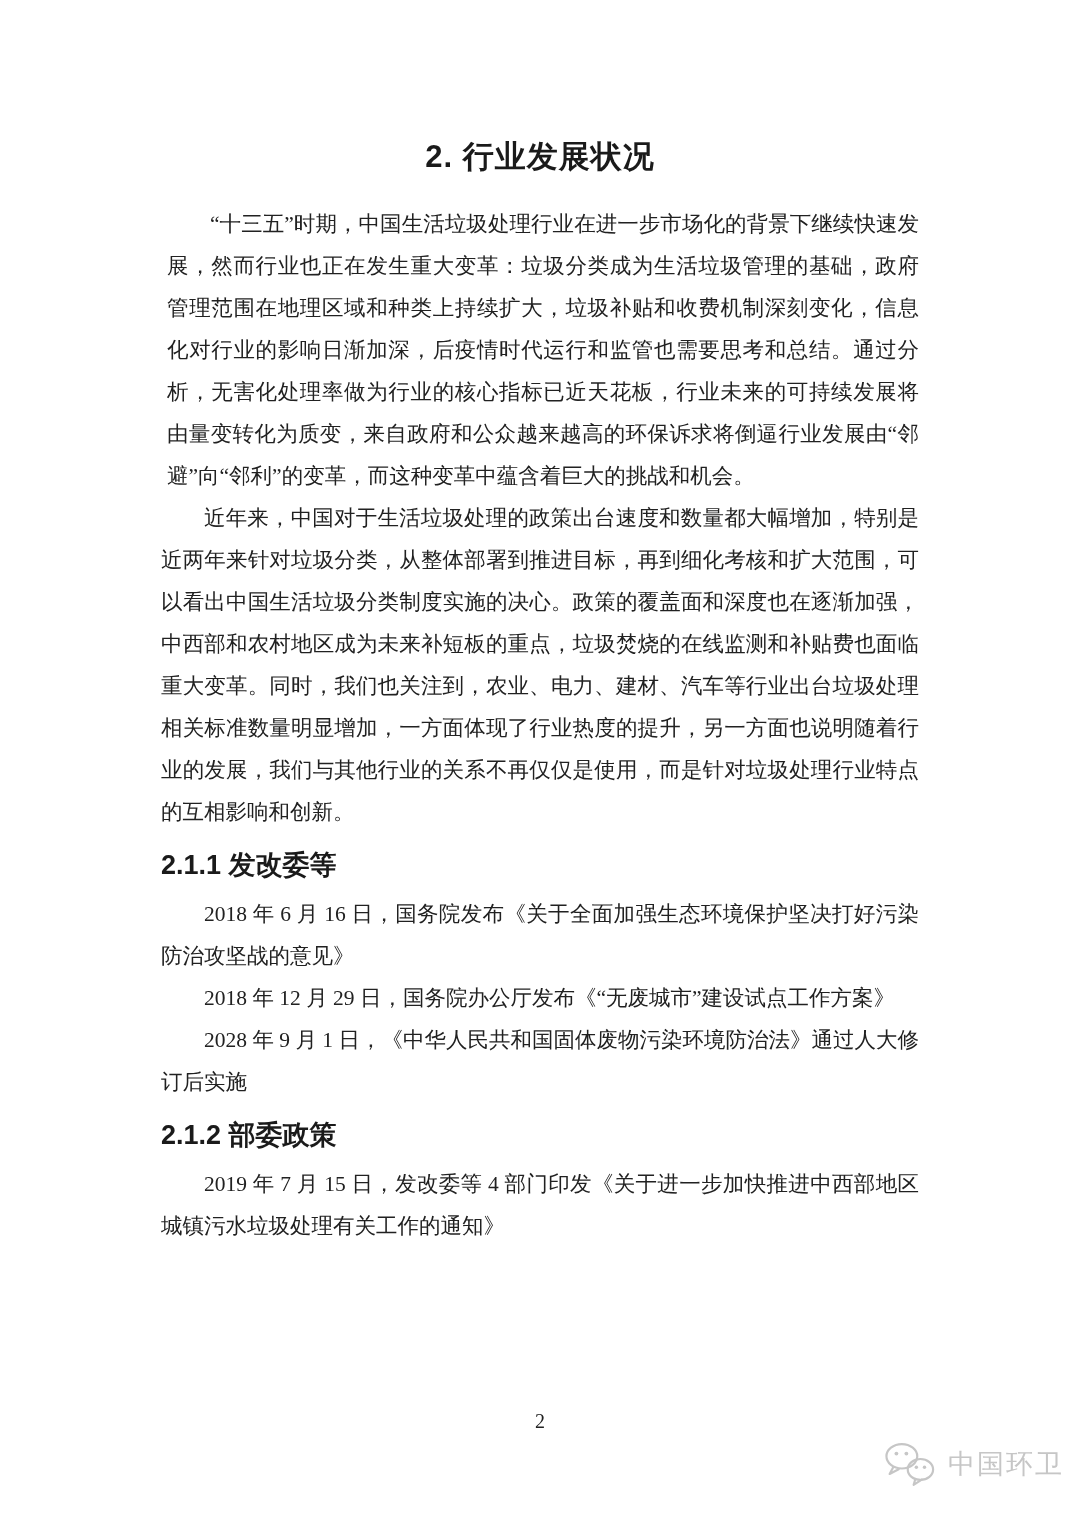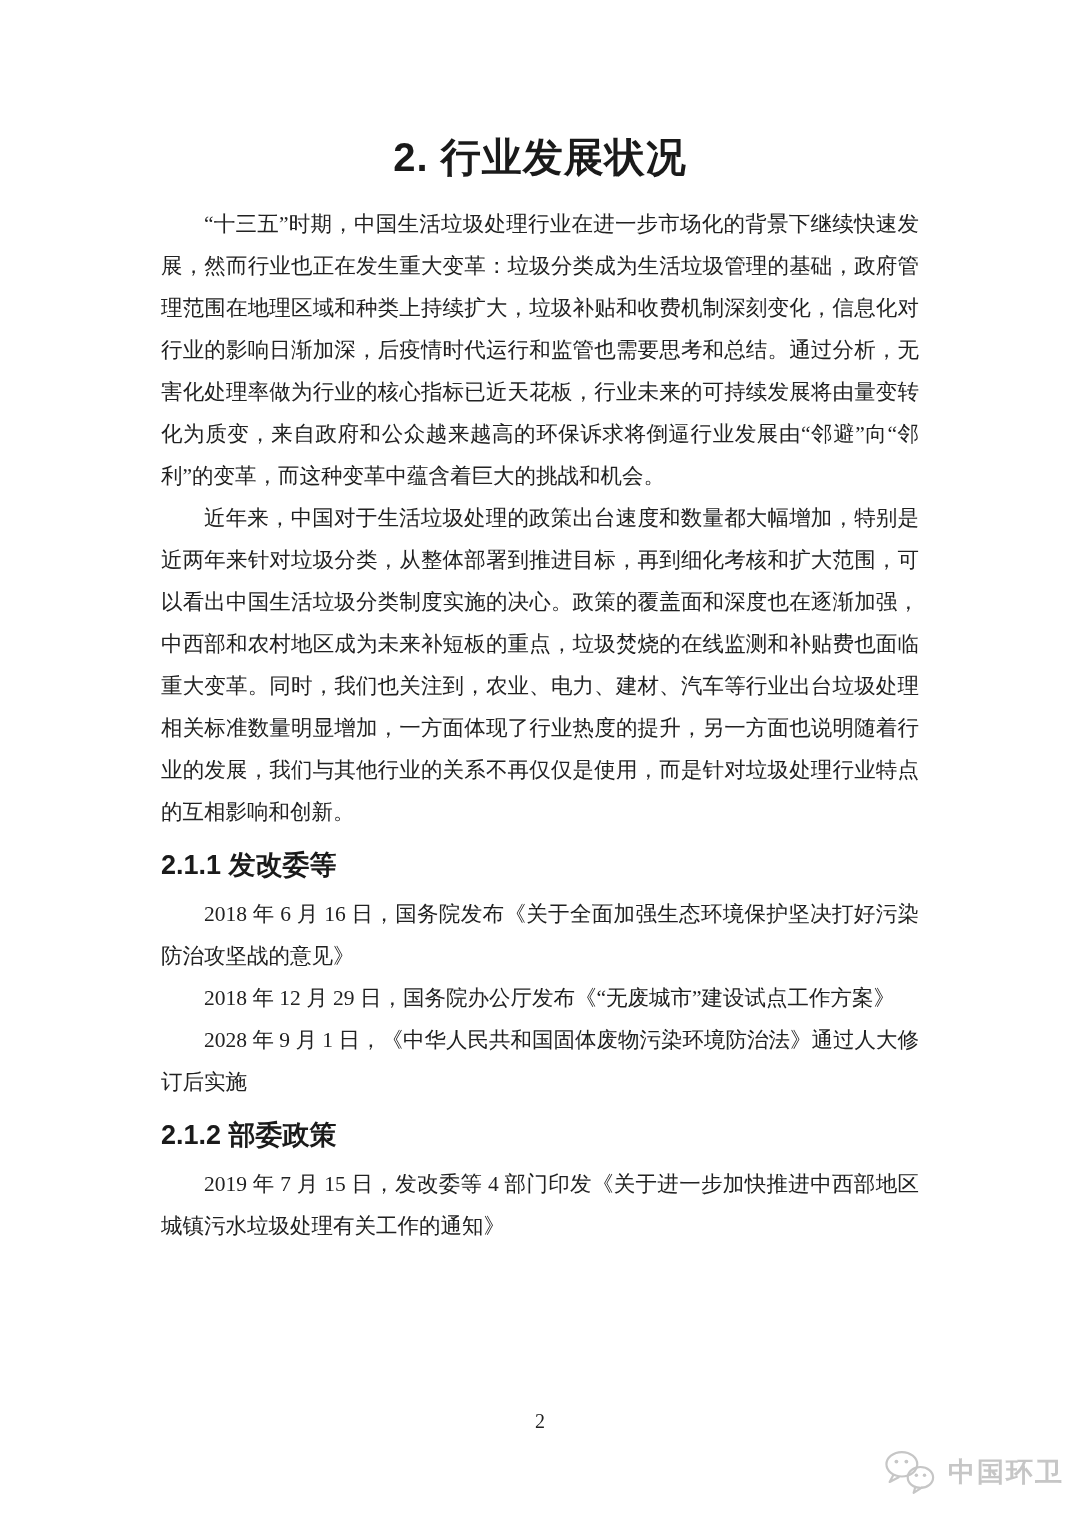--- a/index.html
+++ b/index.html
@@ -14,63 +14,62 @@
     background: #ffffff;
     color: #212121;
   }
   .content {
     position: absolute;
     left: 161px; top: 0;
     width: 758px;
   }
   .doc-title {
     font-family: "Liberation Sans", "DejaVu Sans", sans-serif;
-    font-size: 40px;
+    font-size: 31px;
     font-weight: 700;
     line-height: 38px;
     text-align: center;
     letter-spacing: 1px;
     color: #1a1a1a;
     margin: 138px 0 0 0;
   }
   .para {
     font-family: "Liberation Serif", "DejaVu Serif", serif;
     font-size: 21.5px;
     line-height: 42px;
     text-align: justify;
     text-indent: 2em;
     color: #212121;
     margin: 0;
   }
-  .intro { margin-top: 27px; }
+  .intro { margin-top: 27px; margin-left: 6px; }
   .section-heading {
     font-family: "Liberation Sans", "DejaVu Sans", sans-serif;
     font-size: 27px;
     font-weight: 700;
     line-height: 42px;
     color: #1a1a1a;
     margin: 11px 0 7px 0;
   }
   .page-number {
     position: absolute;
     top: 1410px; left: 0;
     width: 100%;
     text-align: center;
     font-family: "Liberation Serif", "DejaVu Serif", serif;
     font-size: 20px;
     color: #212121;
   }
   .watermark {
     position: absolute;
-    right: 16px; bottom: 32px;
+    right: 16px; bottom: 40px;
     display: flex;
     align-items: center;
     gap: 9px;
     color: #c6c6c6;
-    font-weight: bold;
   }
   .wm-icon { display: inline-flex; }
   .watermark-label {
     font-family: "Liberation Sans", "DejaVu Sans", sans-serif;
     font-size: 27px;
     letter-spacing: 2px;
     color: #c6c6c6;
   }
 </style>
 </head>

